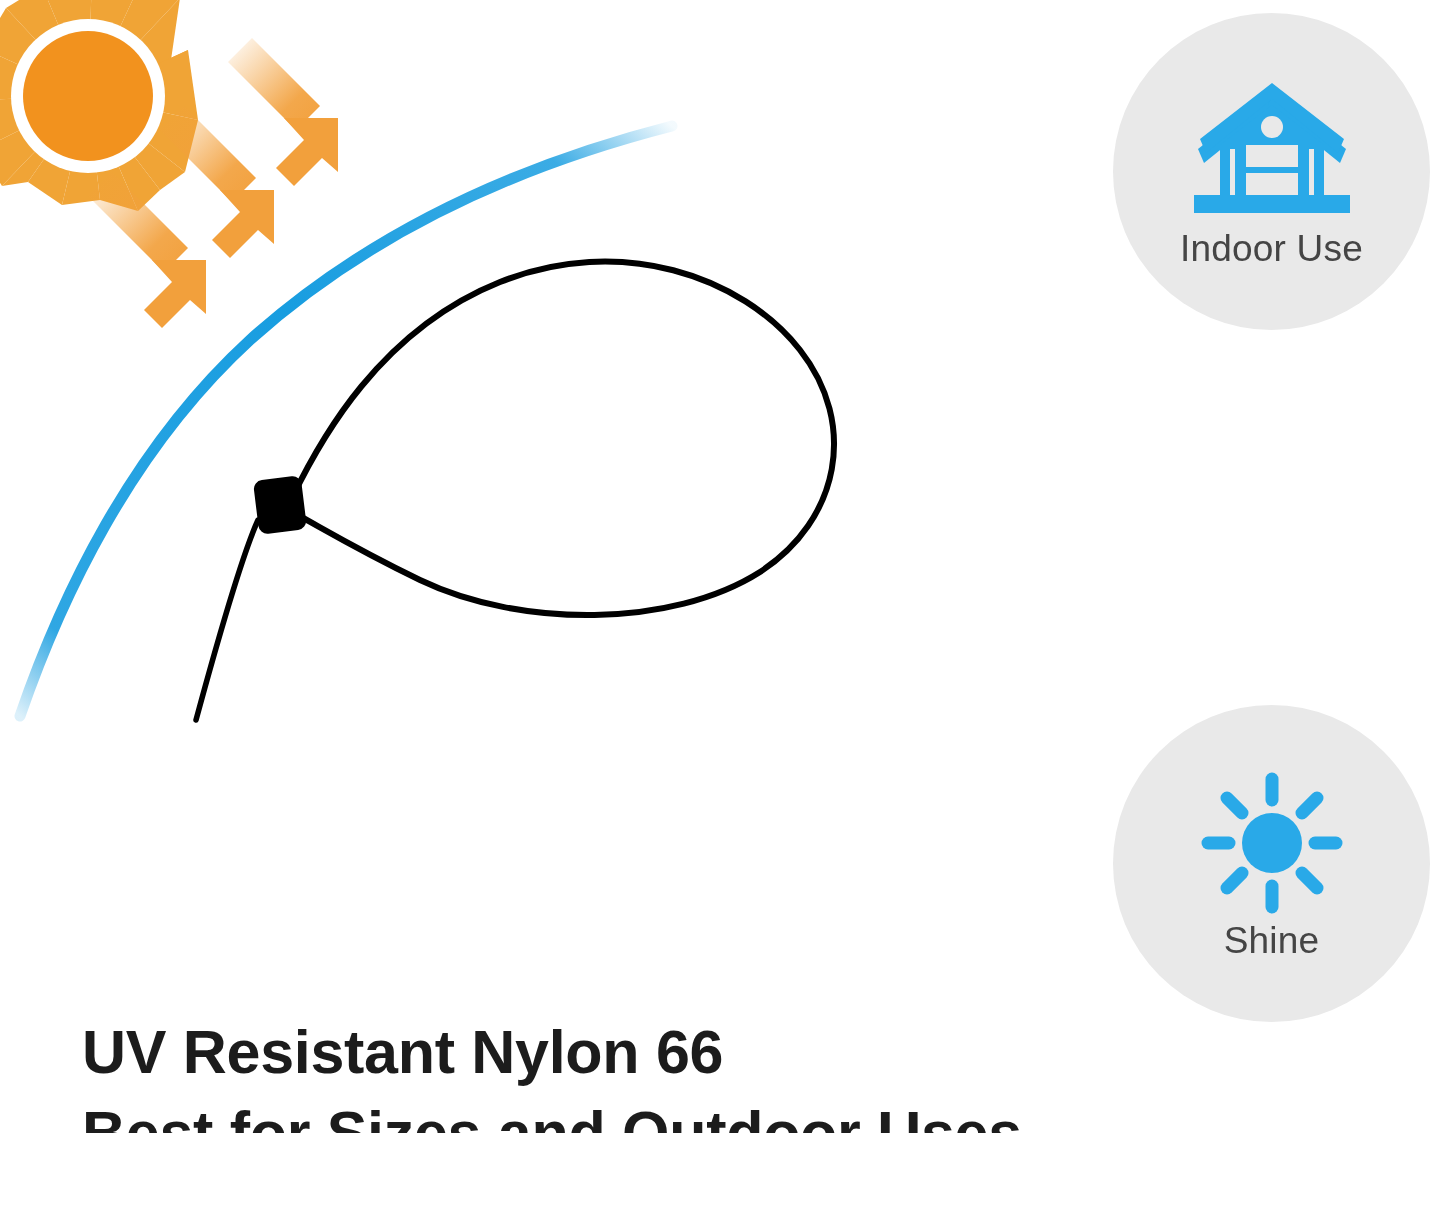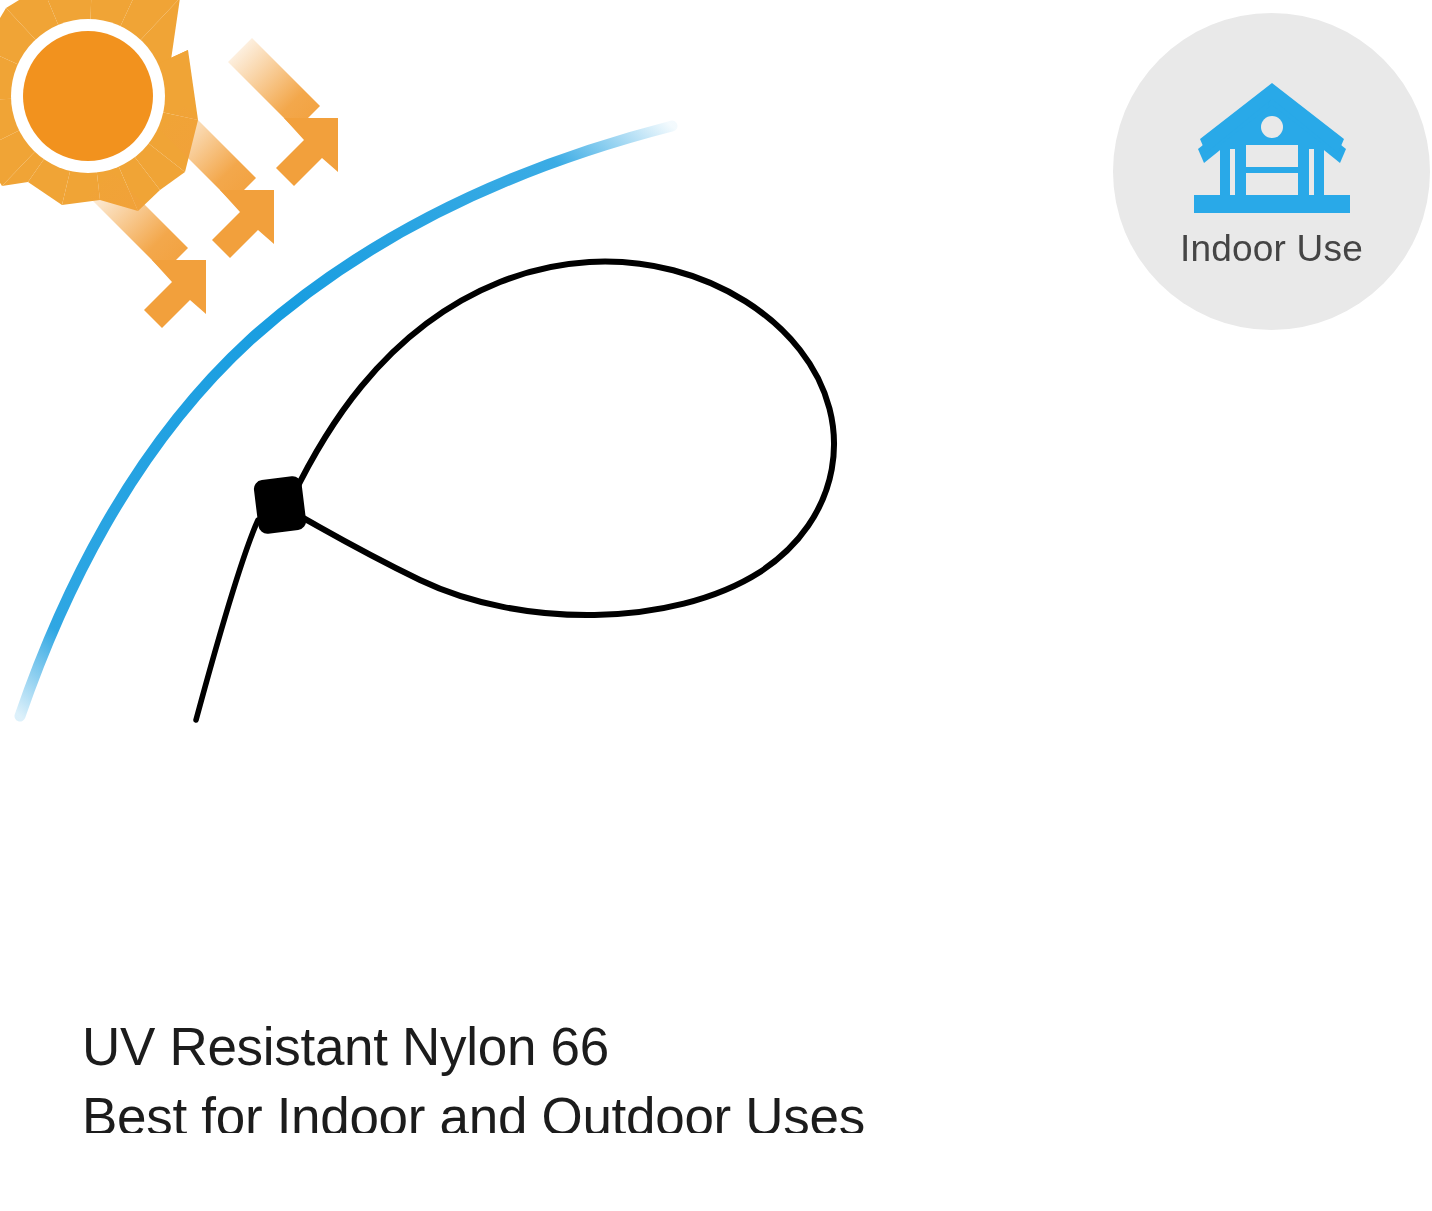--- a/index.html
+++ b/index.html
@@ -75,22 +75,22 @@
 
   
   #headline {
     position: absolute;
     left: 82px;
     top: 1012px;
     width: 940px;
   }
   .headline-line {
     font-family: "Liberation Sans", "DejaVu Sans", sans-serif;
-    font-size: 53px;
-    font-weight: normal;
+    font-size: 61px;
+    font-weight: bold;
     color: #1c1c1c;
     line-height: 1.32;
     letter-spacing: -0.3px;
     white-space: nowrap;
   }
 
   
   #bottom-crop {
     position: absolute;
     left: 230px;
@@ -227,25 +227,45 @@
             <rect x="54" y="62" width="52" height="22" fill="#e9e9e9"></rect>
 
             <rect x="54" y="90" width="52" height="22" fill="#e9e9e9"></rect>
           </g>
         </svg>
       </div>
       <div class="badge-label">Indoor Use</div>
     </div>
 
 
+    <div class="badge badge-3">
+      <div class="badge-icon">
+        <svg width="140" height="140" viewBox="0 0 140 140" xmlns="http://www.w3.org/2000/svg">
+          <g stroke="#29a9e8" stroke-width="13" stroke-linecap="round">
+
+            <line x1="70" y1="6" x2="70" y2="27"></line>
+            <line x1="70" y1="113" x2="70" y2="134"></line>
+            <line x1="6" y1="70" x2="27" y2="70"></line>
+            <line x1="113" y1="70" x2="134" y2="70"></line>
+            <line x1="25" y1="25" x2="40" y2="40"></line>
+            <line x1="100" y1="100" x2="115" y2="115"></line>
+            <line x1="115" y1="25" x2="100" y2="40"></line>
+            <line x1="40" y1="100" x2="25" y2="115"></line>
+          </g>
+
+          <circle cx="70" cy="70" r="30" fill="#29a9e8"></circle>
+        </svg>
+      </div>
+      <div class="badge-label">Shine</div>
+    </div>
 
   </div>
 
   <div id="headline">
     <div class="headline-line">UV Resistant Nylon 66</div>
-    <div class="headline-line">Best for Indoor and Outdoor Uses</div>
+    <div class="headline-line">Best for Sizes and Outdoor Uses</div>
   </div>
 
   <div id="bottom-crop">
     <div class="crop-text">Standard and Heavy Duty Sizes</div>
   </div>
 
 </div>
 
 </body></html>

